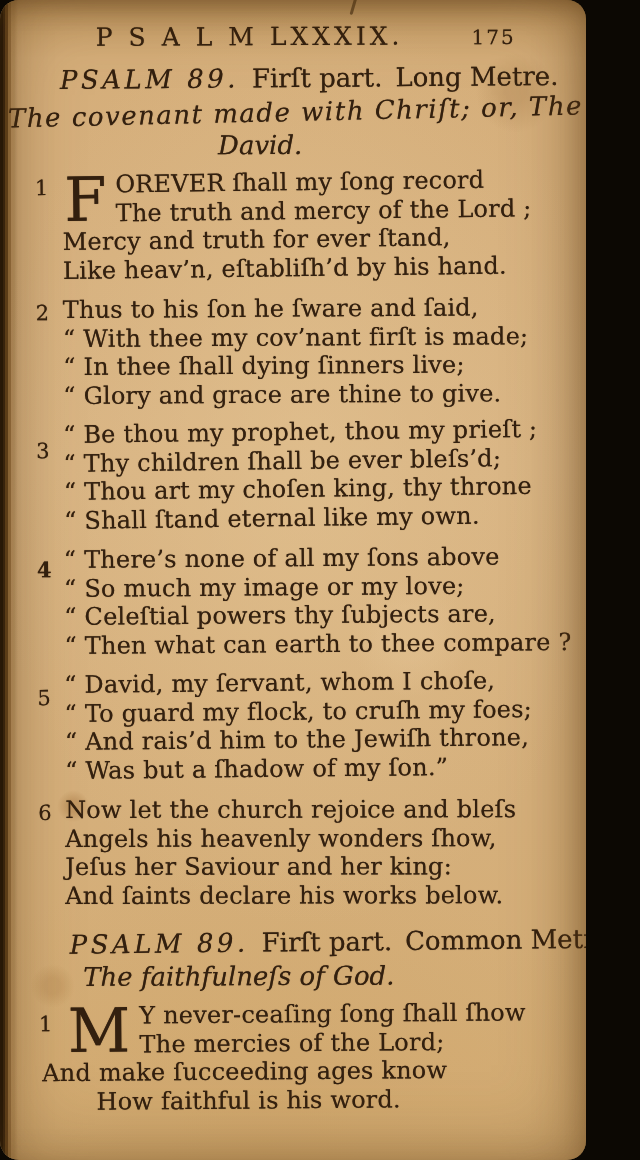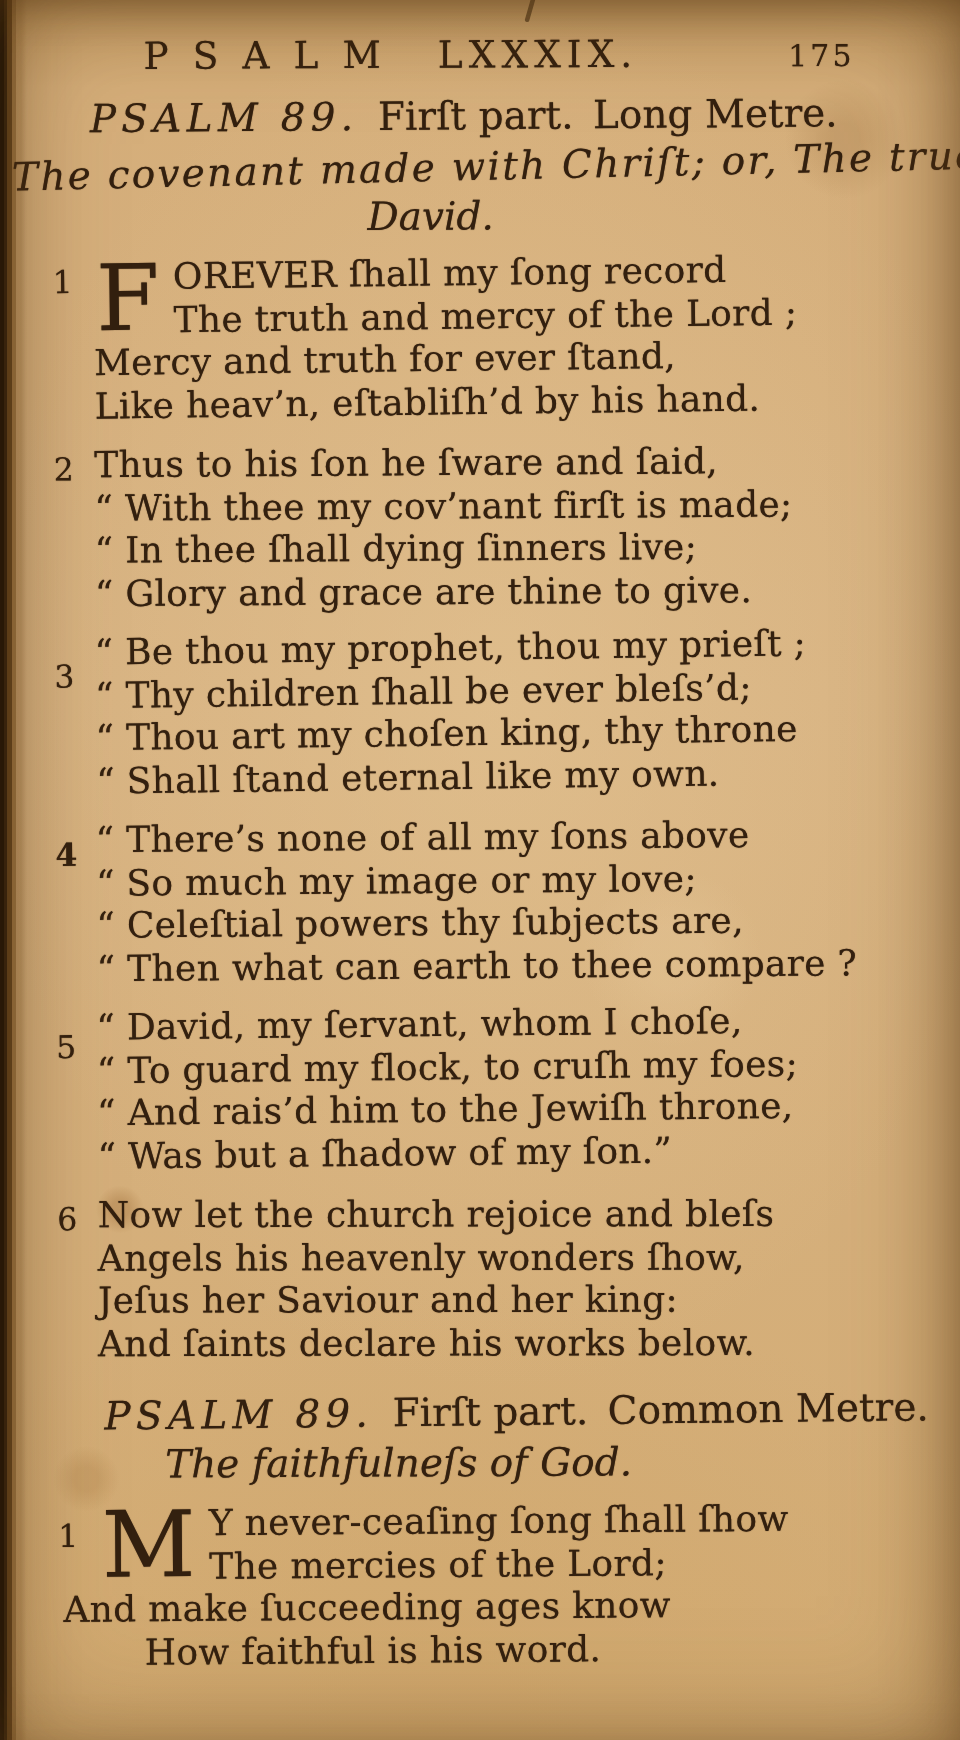--- a/index.html
+++ b/index.html
@@ -1,30 +1,31 @@
 <!DOCTYPE html>
 <html style="--paper: #d3ae7b; --ink: #33200f; --binding: #100a04;"><head>
 <meta charset="utf-8">
 <style>
   html,body{margin:0;padding:0;}
   body{width:640px;height:1160px;overflow:hidden;background:#0c0803;}
 
   .page{
-    position:relative;width:640px;height:1160px;overflow:hidden;
+    position:relative;width:586px;height:1160px;overflow:hidden;
     font-family:"DejaVu Serif","Liberation Serif",serif;
     color:var(--ink,#33200f);
     background-color:var(--paper,#d2ab75);
     background-image:
       radial-gradient(circle at 12.5% 69.5%, rgba(146,94,40,.28) 0 6px, rgba(146,94,40,0) 16px),
       radial-gradient(circle at 9% 85%, rgba(146,94,40,.18) 0 8px, rgba(146,94,40,0) 22px),
       radial-gradient(circle at 88% 8%, rgba(120,75,28,.16) 0 10px, rgba(120,75,28,0) 40px),
       radial-gradient(circle at 70% 55%, rgba(235,205,160,.25) 0 20px, rgba(235,205,160,0) 60px),
       radial-gradient(ellipse 55% 40% at 52% 40%, rgba(230,199,150,.5), rgba(230,199,150,0)),
       radial-gradient(ellipse 70% 25% at 45% 99%, rgba(206,164,103,.5), rgba(206,164,103,0)),
       linear-gradient(180deg,#c79e66 0%,#d5ae7a 5%,#d7b281 40%,#d3ac74 100%);
+    border-radius: 19px;
   }
   .vignette{
     position:absolute;inset:0;pointer-events:none;
     box-shadow:
       inset 0 0 80px rgba(95,62,22,.42),
       inset 0 14px 28px -12px rgba(70,42,12,.5),
       inset -24px 0 50px -24px rgba(100,65,25,.45),
       inset 30px 0 50px -30px rgba(80,50,18,.35);
   }
   .binding{
@@ -39,21 +40,21 @@
   }
 
   .content{
     position:absolute;left:18px;top:16px;right:10px;
     transform:rotate(-0.25deg);
     text-shadow:0 0 0.7px rgba(51,32,15,.75);
   }
 
   .running-header{display:flex;align-items:baseline;margin:6px 58px 0 80px;font-size:25px;}
   .rh-word{letter-spacing:16px;}
-  .rh-num{margin-left:22px;letter-spacing:4px;}
+  .rh-num{letter-spacing:4px;}
   .rh-page{margin-left:auto;font-size:20px;letter-spacing:2px;}
 
   .heading{font-size:26px;margin:12px 0 0 44px;white-space:nowrap;transform:rotate(-0.2deg);}
   .heading .it{font-style:italic;letter-spacing:3.5px;}
   .heading .rm{margin-left:13px;}
 
   .subtitle{font-style:italic;font-size:26px;margin-top:3px;line-height:33px;}
   .subtitle-line{white-space:nowrap;}
   .section-0 .subtitle-line:first-child{margin-left:-8px;transform:rotate(-1.05deg);letter-spacing:1.5px;}
   .section-0 .subtitle-line:nth-child(2){text-align:center;margin-right:70px;}

